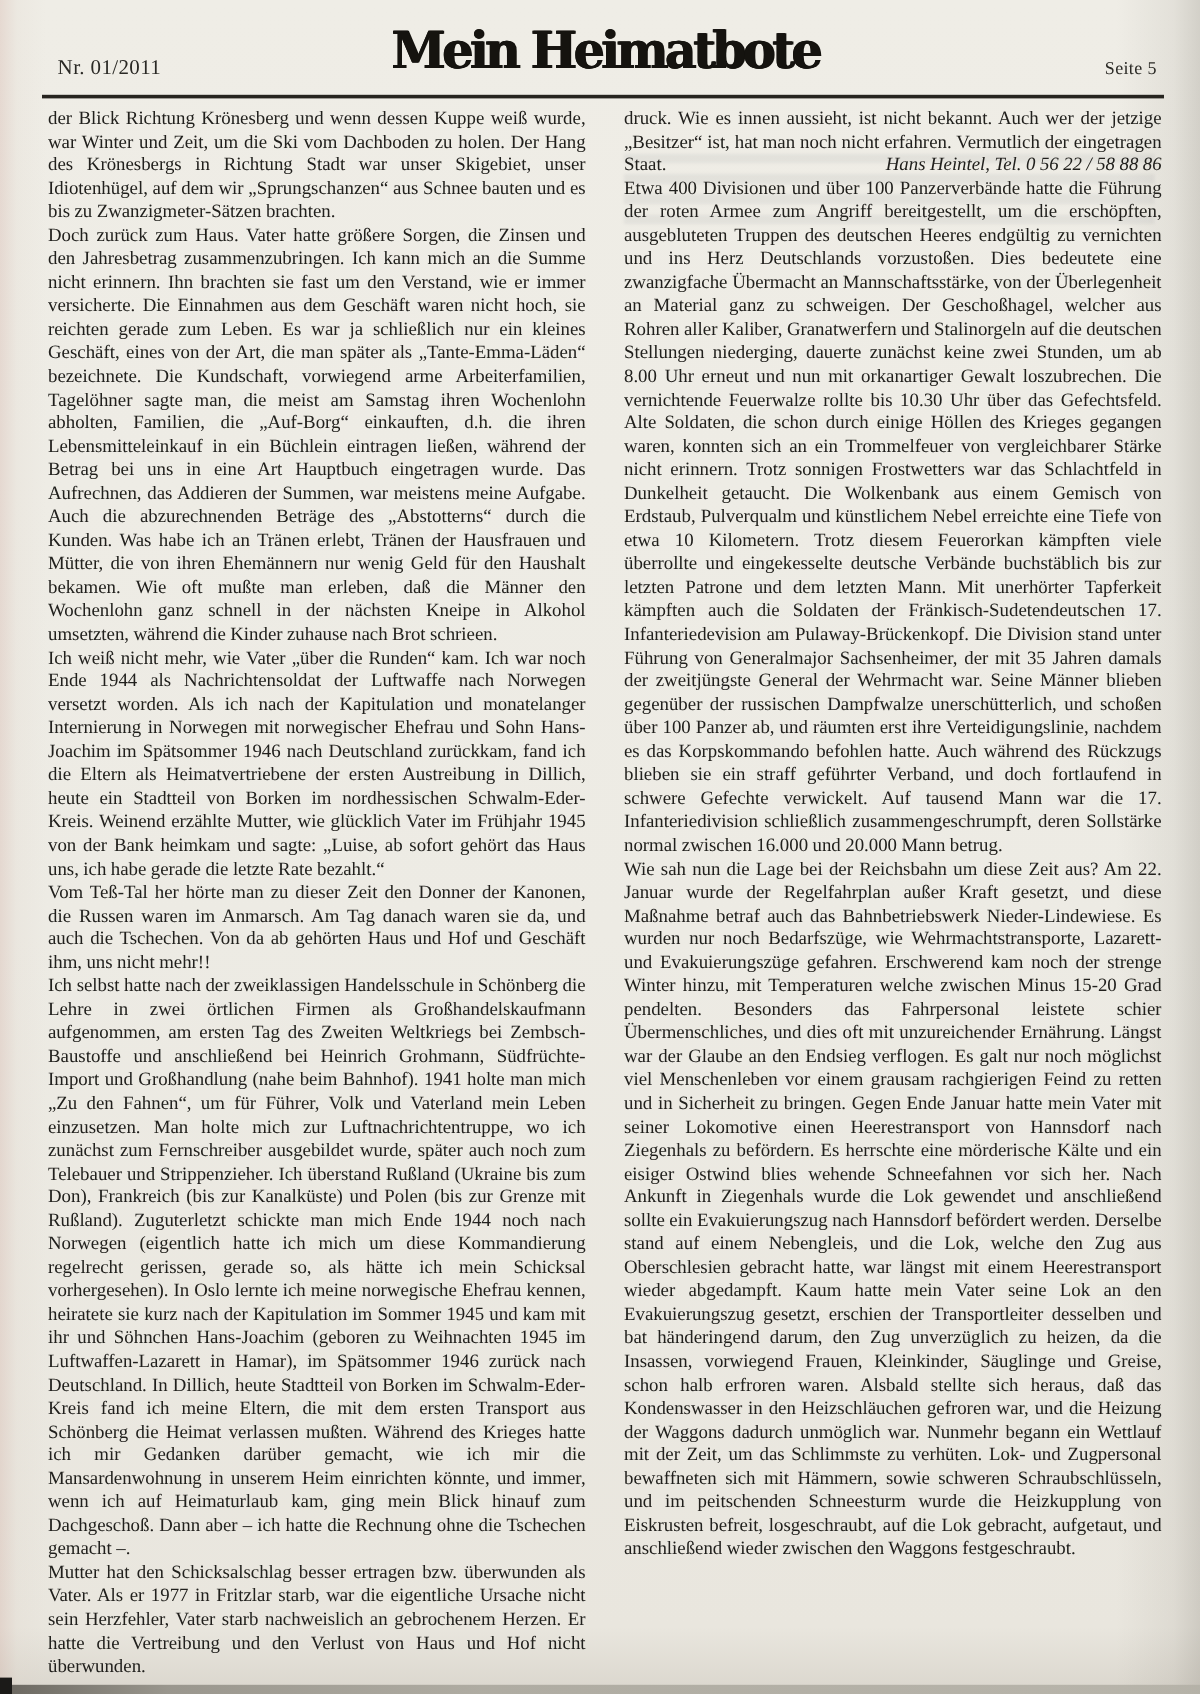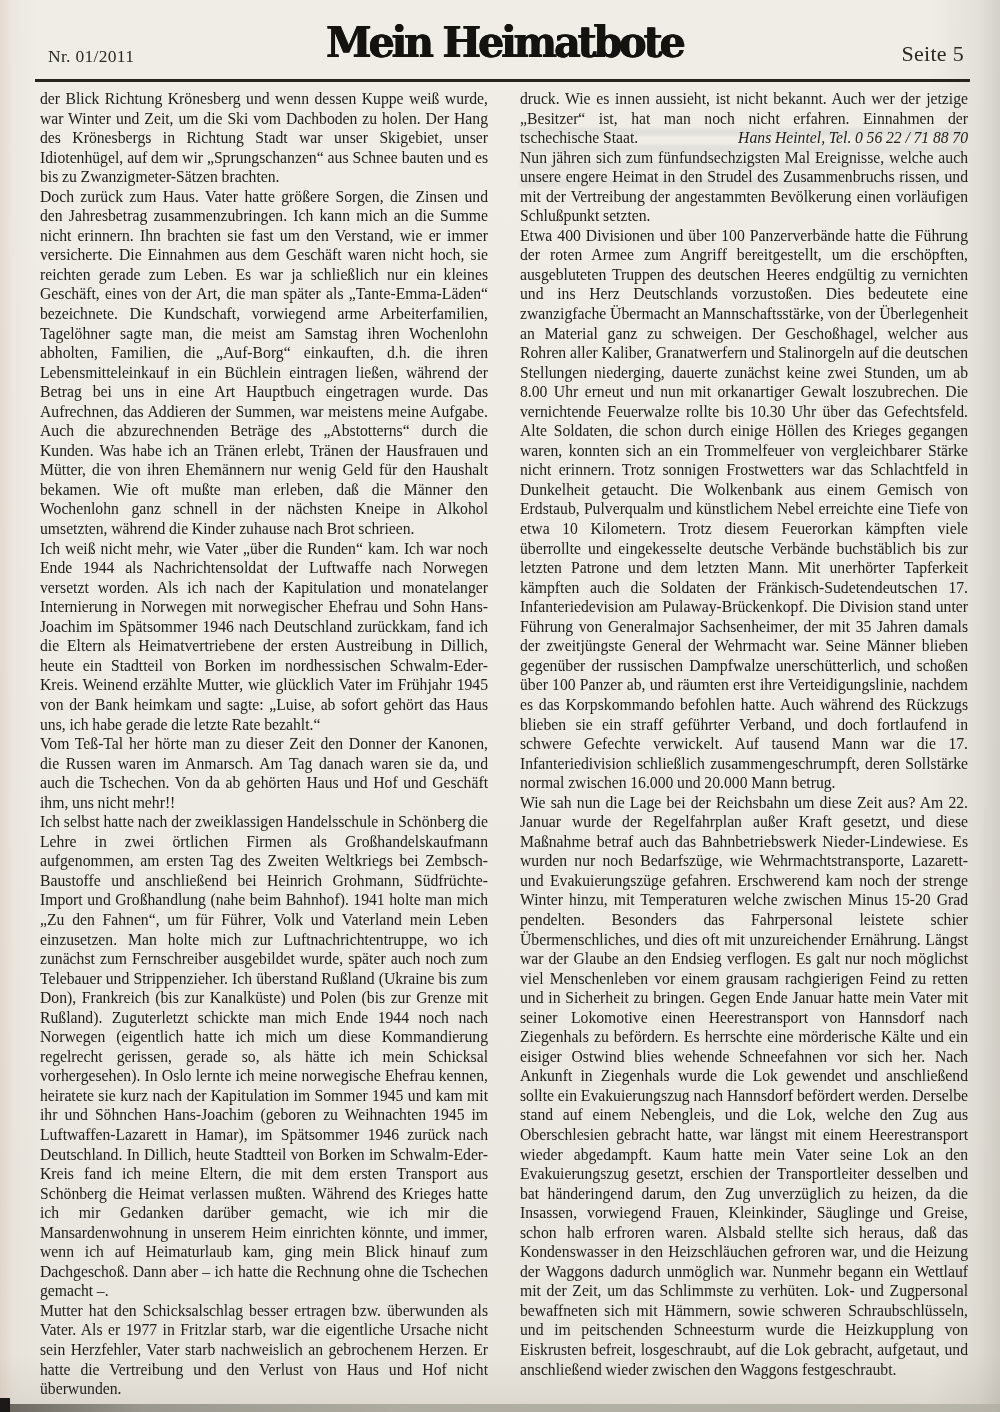--- a/index.html
+++ b/index.html
@@ -20,21 +20,21 @@
     overflow: hidden;
   }
   
   .masthead-row { position: absolute; top: 0; left: 40px; right: 32px; height: 79px; }
   .issue {
     position: absolute; left: 8px; bottom: 12px;
     font-size: 17.5px; letter-spacing: 0.3px; color: #2a2925;
   }
   .pageno {
     position: absolute; right: 4px; bottom: 12px;
-    font-size: 22px; letter-spacing: 0.3px; color: #2a2925; text-align: right;
+    font-size: 15px; letter-spacing: 0.3px; color: #2a2925; text-align: right;
   }
   .masthead {
     position: absolute; left: 0; right: 0; top: 20px;
     margin: 0; text-align: center;
     font-family: "DejaVu Serif", serif;
     font-weight: 700; font-size: 41px; line-height: 44px;
     letter-spacing: -3px; color: #15130f;
     text-shadow: 1px 0 0 #15130f, 0 0.5px 0 #15130f;
     transform: scaleY(1.04);
   }
@@ -106,24 +106,23 @@
         <p class="para">der Blick Richtung Krönesberg und wenn dessen Kuppe weiß wurde, war Winter und Zeit, um die Ski vom Dachboden zu holen. Der Hang des Krönesbergs in Richtung Stadt war unser Skigebiet, unser Idiotenhügel, auf dem wir „Sprungschanzen“ aus Schnee bauten und es bis zu Zwanzigmeter-Sätzen brachten.</p>
         <p class="para">Doch zurück zum Haus. Vater hatte größere Sorgen, die Zinsen und den Jahresbetrag zusammenzubringen. Ich kann mich an die Summe nicht erinnern. Ihn brachten sie fast um den Verstand, wie er immer versicherte. Die Einnahmen aus dem Geschäft waren nicht hoch, sie reichten gerade zum Leben. Es war ja schließlich nur ein kleines Geschäft, eines von der Art, die man später als „Tante-Emma-Läden“ bezeichnete. Die Kundschaft, vorwiegend arme Arbeiterfamilien, Tagelöhner sagte man, die meist am Samstag ihren Wochenlohn abholten, Familien, die „Auf-Borg“ einkauften, d.h. die ihren Lebensmitteleinkauf in ein Büchlein eintragen ließen, während der Betrag bei uns in eine Art Hauptbuch eingetragen wurde. Das Aufrechnen, das Addieren der Summen, war meistens meine Aufgabe. Auch die abzurechnenden Beträge des „Abstotterns“ durch die Kunden. Was habe ich an Tränen erlebt, Tränen der Hausfrauen und Mütter, die von ihren Ehemännern nur wenig Geld für den Haushalt bekamen. Wie oft mußte man erleben, daß die Männer den Wochenlohn ganz schnell in der nächsten Kneipe in Alkohol umsetzten, während die Kinder zuhause nach Brot schrieen.</p>
         <p class="para">Ich weiß nicht mehr, wie Vater „über die Runden“ kam. Ich war noch Ende 1944 als Nachrichtensoldat der Luftwaffe nach Norwegen versetzt worden. Als ich nach der Kapitulation und monatelanger Internierung in Norwegen mit norwegischer Ehefrau und Sohn Hans-Joachim im Spätsommer 1946 nach Deutschland zurückkam, fand ich die Eltern als Heimatvertriebene der ersten Austreibung in Dillich, heute ein Stadtteil von Borken im nordhessischen Schwalm-Eder-Kreis. Weinend erzählte Mutter, wie glücklich Vater im Frühjahr 1945 von der Bank heimkam und sagte: „Luise, ab sofort gehört das Haus uns, ich habe gerade die letzte Rate bezahlt.“</p>
         <p class="para">Vom Teß-Tal her hörte man zu dieser Zeit den Donner der Kanonen, die Russen waren im Anmarsch. Am Tag danach waren sie da, und auch die Tschechen. Von da ab gehörten Haus und Hof und Geschäft ihm, uns nicht mehr!!</p>
         <p class="para">Ich selbst hatte nach der zweiklassigen Handelsschule in Schönberg die Lehre in zwei örtlichen Firmen als Großhandelskaufmann aufgenommen, am ersten Tag des Zweiten Weltkriegs bei Zembsch-Baustoffe und anschließend bei Heinrich Grohmann, Südfrüchte-Import und Großhandlung (nahe beim Bahnhof). 1941 holte man mich „Zu den Fahnen“, um für Führer, Volk und Vaterland mein Leben einzusetzen. Man holte mich zur Luftnachrichtentruppe, wo ich zunächst zum Fernschreiber ausgebildet wurde, später auch noch zum Telebauer und Strippenzieher. Ich überstand Rußland (Ukraine bis zum Don), Frankreich (bis zur Kanalküste) und Polen (bis zur Grenze mit Rußland). Zuguterletzt schickte man mich Ende 1944 noch nach Norwegen (eigentlich hatte ich mich um diese Kommandierung regelrecht gerissen, gerade so, als hätte ich mein Schicksal vorhergesehen). In Oslo lernte ich meine norwegische Ehefrau kennen, heiratete sie kurz nach der Kapitulation im Sommer 1945 und kam mit ihr und Söhnchen Hans-Joachim (geboren zu Weihnachten 1945 im Luftwaffen-Lazarett in Hamar), im Spätsommer 1946 zurück nach Deutschland. In Dillich, heute Stadtteil von Borken im Schwalm-Eder-Kreis fand ich meine Eltern, die mit dem ersten Transport aus Schönberg die Heimat verlassen mußten. Während des Krieges hatte ich mir Gedanken darüber gemacht, wie ich mir die Mansardenwohnung in unserem Heim einrichten könnte, und immer, wenn ich auf Heimaturlaub kam, ging mein Blick hinauf zum Dachgeschoß. Dann aber – ich hatte die Rechnung ohne die Tschechen gemacht –.</p>
         <p class="para">Mutter hat den Schicksalschlag besser ertragen bzw. überwunden als Vater. Als er 1977 in Fritzlar starb, war die eigentliche Ursache nicht sein Herzfehler, Vater starb nachweislich an gebrochenem Herzen. Er hatte die Vertreibung und den Verlust von Haus und Hof nicht überwunden.</p>
         <p class="para">Schulfreund Egon Jaksche, selbst alter Schönberger, der schon mehrmals zu Besuch dort war, hat im Frühsommer 2010 Fotos von unserem Haus in der jetzigen Banskobystřitska gemacht. Die Tschechen haben das Haus nach dem Krieg renoviert, schließlich ist es Baujahr 1927. So macht es von außen einen ganz ordentlichen Ein-</p>
       </section>
 
     <section class="col" lang="de">
-      <p class="para">druck. Wie es innen aussieht, ist nicht bekannt. Auch wer der jetzige „Besitzer“ ist, hat man noch nicht erfahren. Einnahmen der tschechische Staat.</p>
-      <p class="signature">Hans Heintel, Tel. 0 56 22 / 71 88 70</p>
+      <p class="para">druck. Wie es innen aussieht, ist nicht bekannt. Auch wer der jetzige „Besitzer“ ist, hat man noch nicht erfahren. Vermutlich der eingetragen Staat.</p>
+      <p class="signature">Hans Heintel, Tel. 0 56 22 / 58 88 86</p>
       <div>
-          <p class="para">Nun jähren sich zum fünfundsechzigsten Mal Ereignisse, welche auch unsere engere Heimat in den Strudel des Zusammenbruchs rissen, und mit der Vertreibung der angestammten Bevölkerung einen vorläufigen Schlußpunkt setzten.</p>
           <p class="para">Etwa 400 Divisionen und über 100 Panzerverbände hatte die Führung der roten Armee zum Angriff bereitgestellt, um die erschöpften, ausgebluteten Truppen des deutschen Heeres endgültig zu vernichten und ins Herz Deutschlands vorzustoßen. Dies bedeutete eine zwanzigfache Übermacht an Mannschaftsstärke, von der Überlegenheit an Material ganz zu schweigen. Der Geschoßhagel, welcher aus Rohren aller Kaliber, Granatwerfern und Stalinorgeln auf die deutschen Stellungen niederging, dauerte zunächst keine zwei Stunden, um ab 8.00 Uhr erneut und nun mit orkanartiger Gewalt loszubrechen. Die vernichtende Feuerwalze rollte bis 10.30 Uhr über das Gefechtsfeld. Alte Soldaten, die schon durch einige Höllen des Krieges gegangen waren, konnten sich an ein Trommelfeuer von vergleichbarer Stärke nicht erinnern. Trotz sonnigen Frostwetters war das Schlachtfeld in Dunkelheit getaucht. Die Wolkenbank aus einem Gemisch von Erdstaub, Pulverqualm und künstlichem Nebel erreichte eine Tiefe von etwa 10 Kilometern. Trotz diesem Feuerorkan kämpften viele überrollte und eingekesselte deutsche Verbände buchstäblich bis zur letzten Patrone und dem letzten Mann. Mit unerhörter Tapferkeit kämpften auch die Soldaten der Fränkisch-Sudetendeutschen 17. Infanteriedevision am Pulaway-Brückenkopf. Die Division stand unter Führung von Generalmajor Sachsenheimer, der mit 35 Jahren damals der zweitjüngste General der Wehrmacht war. Seine Männer blieben gegenüber der russischen Dampfwalze unerschütterlich, und schoßen über 100 Panzer ab, und räumten erst ihre Verteidigungslinie, nachdem es das Korpskommando befohlen hatte. Auch während des Rückzugs blieben sie ein straff geführter Verband, und doch fortlaufend in schwere Gefechte verwickelt. Auf tausend Mann war die 17. Infanteriedivision schließlich zusammengeschrumpft, deren Sollstärke normal zwischen 16.000 und 20.000 Mann betrug.</p>
           <p class="para">Wie sah nun die Lage bei der Reichsbahn um diese Zeit aus? Am 22. Januar wurde der Regelfahrplan außer Kraft gesetzt, und diese Maßnahme betraf auch das Bahnbetriebswerk Nieder-Lindewiese. Es wurden nur noch Bedarfszüge, wie Wehrmachtstransporte, Lazarett- und Evakuierungszüge gefahren. Erschwerend kam noch der strenge Winter hinzu, mit Temperaturen welche zwischen Minus 15-20 Grad pendelten. Besonders das Fahrpersonal leistete schier Übermenschliches, und dies oft mit unzureichender Ernährung. Längst war der Glaube an den Endsieg verflogen. Es galt nur noch möglichst viel Menschenleben vor einem grausam rachgierigen Feind zu retten und in Sicherheit zu bringen. Gegen Ende Januar hatte mein Vater mit seiner Lokomotive einen Heerestransport von Hannsdorf nach Ziegenhals zu befördern. Es herrschte eine mörderische Kälte und ein eisiger Ostwind blies wehende Schneefahnen vor sich her. Nach Ankunft in Ziegenhals wurde die Lok gewendet und anschließend sollte ein Evakuierungszug nach Hannsdorf befördert werden. Derselbe stand auf einem Nebengleis, und die Lok, welche den Zug aus Oberschlesien gebracht hatte, war längst mit einem Heerestransport wieder abgedampft. Kaum hatte mein Vater seine Lok an den Evakuierungszug gesetzt, erschien der Transportleiter desselben und bat händeringend darum, den Zug unverzüglich zu heizen, da die Insassen, vorwiegend Frauen, Kleinkinder, Säuglinge und Greise, schon halb erfroren waren. Alsbald stellte sich heraus, daß das Kondenswasser in den Heizschläuchen gefroren war, und die Heizung der Waggons dadurch unmöglich war. Nunmehr begann ein Wettlauf mit der Zeit, um das Schlimmste zu verhüten. Lok- und Zugpersonal bewaffneten sich mit Hämmern, sowie schweren Schraubschlüsseln, und im peitschenden Schneesturm wurde die Heizkupplung von Eiskrusten befreit, losgeschraubt, auf die Lok gebracht, aufgetaut, und anschließend wieder zwischen den Waggons festgeschraubt.</p>
         </div>
     </section>
 
   </main>
 
   <div class="bottom-edge"></div>
   <div class="corner-mark"></div>
 

